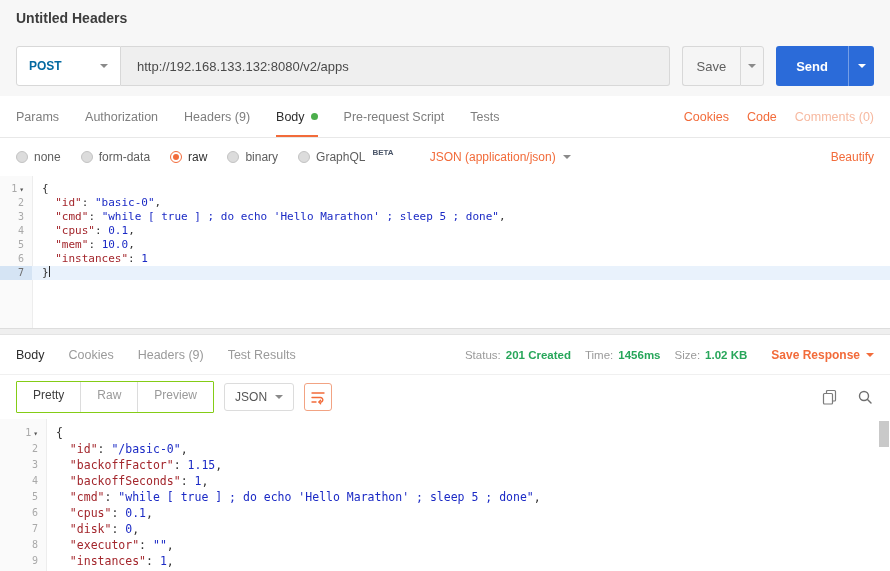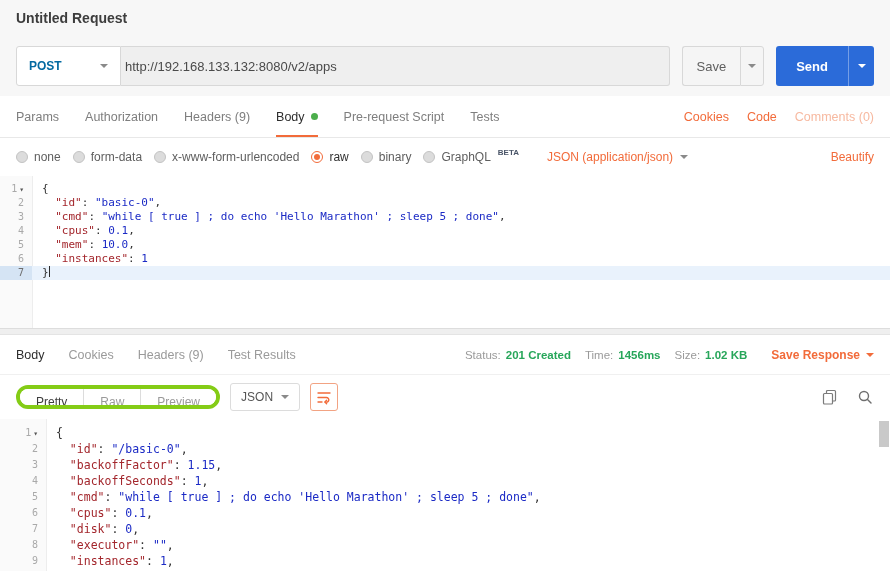--- a/index.html
+++ b/index.html
@@ -5,41 +5,41 @@
   *{box-sizing:border-box;margin:0;padding:0}
   html,body{width:890px;height:571px;overflow:hidden}
   body{font-family:"Liberation Sans",sans-serif;background:#fff;color:#333}
   .app{width:890px;height:571px;display:flex;flex-direction:column;background:#fff}
 
   .titlebar{height:36px;background:#f7f7f7;display:flex;align-items:center;padding:0 16px;flex:none}
   .title{font-size:14px;font-weight:700;color:#3d3d3d}
 
   .request-row{height:60px;background:#f7f7f7;display:flex;align-items:center;padding:0 16px;flex:none}
   .method-select{width:105px;height:40px;background:#fff;border:1px solid #d8d8d8;border-radius:3px 0 0 3px;display:flex;align-items:center;justify-content:space-between;padding:0 12px;font-size:12px;font-weight:600;color:#0369a1;cursor:pointer;flex:none}
-  .url-input{flex:1;height:40px;background:#efefef;border:1px solid #d8d8d8;border-left:none;border-radius:0 3px 3px 0;padding:0 4px;font-size:13px;color:#4a4a4a;font-family:inherit;outline:none}
+  .url-input{flex:1;height:40px;background:#efefef;border:1px solid #d8d8d8;border-left:none;border-radius:0 3px 3px 0;padding:0 16px;font-size:13px;color:#4a4a4a;font-family:inherit;outline:none}
   .btn-group{display:flex;margin-left:12px;flex:none}
   .send-main{height:40px;padding:0 20px;background:var(--send-blue);color:#fff;border:none;border-radius:3px 0 0 3px;font-size:13px;font-weight:600;font-family:inherit;cursor:pointer}
   .send-caret{height:40px;width:26px;background:var(--send-blue);border:none;border-left:1px solid rgba(255,255,255,.35);border-radius:0 3px 3px 0;display:flex;align-items:center;justify-content:center;cursor:pointer}
   .save-main{height:40px;padding:0 14px;background:#f5f5f5;color:#5f5f5f;border:1px solid #d8d8d8;border-right:none;border-radius:3px 0 0 3px;font-size:13px;font-family:inherit;cursor:pointer}
   .save-caret{height:40px;width:24px;background:#f5f5f5;border:1px solid #d8d8d8;border-radius:0 3px 3px 0;display:flex;align-items:center;justify-content:center;cursor:pointer}
   .caret{width:0;height:0;border-left:4px solid transparent;border-right:4px solid transparent;border-top:4px solid #8a8a8a;display:inline-block}
   .caret.white{border-top-color:#fff}
   .caret.orange{border-top-color:var(--accent)}
 
   .tabs-row{height:42px;background:#fff;border-bottom:1px solid #e8e8e8;display:flex;align-items:stretch;justify-content:space-between;padding:0 16px;flex:none}
   .tabs-left{display:flex;gap:26px}
   .tab{display:inline-flex;align-items:center;gap:6px;height:100%;font-size:12.5px;color:#7e7e7e;cursor:pointer;position:relative}
   .tab.active{color:#2d2d2d}
   .tab.active::after{content:'';position:absolute;left:0;right:0;bottom:0;height:2px;background:var(--accent)}
   .green-dot{width:7px;height:7px;border-radius:50%;background:#4cae4c}
   .tabs-right{display:flex;align-items:center;gap:18px}
   .link{font-size:12.5px;color:var(--accent);cursor:pointer}
   .link.muted{color:#f7b9a0}
 
-  .mode-row{height:38px;display:flex;align-items:center;padding:0 16px;gap:12px;flex:none;background:#fff}
+  .mode-row{height:38px;display:flex;align-items:center;padding:0 16px;gap:20px;flex:none;background:#fff}
   .mode{display:inline-flex;align-items:center;gap:6px;cursor:pointer}
   .radio{width:12px;height:12px;border-radius:50%;background:#dcdcdc;border:1px solid #c3c3c3;flex:none;position:relative}
   .mode.selected .radio{background:#fff;border:1px solid var(--accent)}
   .mode.selected .radio::after{content:'';position:absolute;left:2px;top:2px;width:6px;height:6px;border-radius:50%;background:var(--accent)}
   .mode-label{font-size:12px;color:#5e5e5e}
   .mode.selected .mode-label{color:#303030}
   .beta{font-size:8px;font-weight:700;color:#4a5568;position:relative;top:-5px;margin-left:1px}
   .content-type{display:inline-flex;align-items:center;gap:7px;margin-left:16px;font-size:12px;color:var(--accent);cursor:pointer}
   .beautify{margin-left:auto;font-size:12px}
 
@@ -65,36 +65,36 @@
   .response-meta{height:40px;display:flex;align-items:center;justify-content:space-between;padding:0 16px;border-bottom:1px solid #f0f0f0;flex:none;background:#fff}
   .res-tabs{display:flex;gap:24px;align-items:center}
   .res-tab{font-size:12.5px;color:#9a9a9a;cursor:pointer}
   .res-tab.active{color:#2d2d2d}
   .meta-right{display:flex;align-items:center}
   .meta-label{font-size:11.5px;color:#9a9a9a;margin-right:5px}
   .meta-value{font-size:11.5px;color:var(--green);font-weight:600;margin-right:14px}
   .save-response{display:inline-flex;align-items:center;gap:6px;font-size:12px;font-weight:600;color:var(--accent);margin-left:10px;cursor:pointer}
 
   .view-toolbar{height:44px;display:flex;align-items:center;padding:0 16px;flex:none;background:#fff}
-  .segmented{display:flex;border:4px solid #84cc16;border-radius:14px;overflow:hidden;height:24px}
+  .segmented{display:flex;border:1px solid #84cc16;border-radius:1px;overflow:hidden;height:32px}
   .seg{padding:0 16px;line-height:26px;font-size:12px;color:#9a9a9a;cursor:pointer;border-left:1px solid #dcdcdc;background:#fff}
   .seg:first-child{border-left:none}
   .seg.active{color:#3d3d3d}
   .format-select{display:flex;align-items:center;gap:8px;border:1px solid #dcdcdc;border-radius:3px;height:28px;padding:0 10px;font-size:12px;color:#555;margin-left:10px;cursor:pointer;background:#fff}
   .wrap-btn{width:28px;height:28px;border:1px solid #f2a383;border-radius:3px;margin-left:10px;display:flex;align-items:center;justify-content:center;background:#fff;cursor:pointer}
   .toolbar-right{margin-left:auto;display:flex;align-items:center;gap:18px}
   .icon-btn{width:18px;height:18px;display:flex;align-items:center;justify-content:center;cursor:pointer}
 </style>
 </head>
 <body>
 
 <div class="app">
 
   <div class="titlebar">
-    <span class="title">Untitled Request</span>
+    <span class="title">Untitled Headers</span>
   </div>
 
   <div class="request-row">
     <div class="method-select">
       <span>POST</span>
       <span class="caret"></span>
     </div>
     <input class="url-input" value="http://192.168.133.132:8080/v2/apps" style="">
     <div class="btn-group">
       <button class="save-main">Save</button>
@@ -130,24 +130,20 @@
   </div>
 
   <div class="mode-row">
     <label class="mode">
       <span class="radio"></span>
       <span class="mode-label">none</span>
     </label>
     <label class="mode">
       <span class="radio"></span>
       <span class="mode-label">form-data</span>
-    </label>
-    <label class="mode">
-      <span class="radio"></span>
-      <span class="mode-label">x-www-form-urlencoded</span>
     </label>
     <label class="mode selected">
       <span class="radio"></span>
       <span class="mode-label">raw</span>
     </label>
     <label class="mode">
       <span class="radio"></span>
       <span class="mode-label">binary</span>
     </label>
     <label class="mode">

